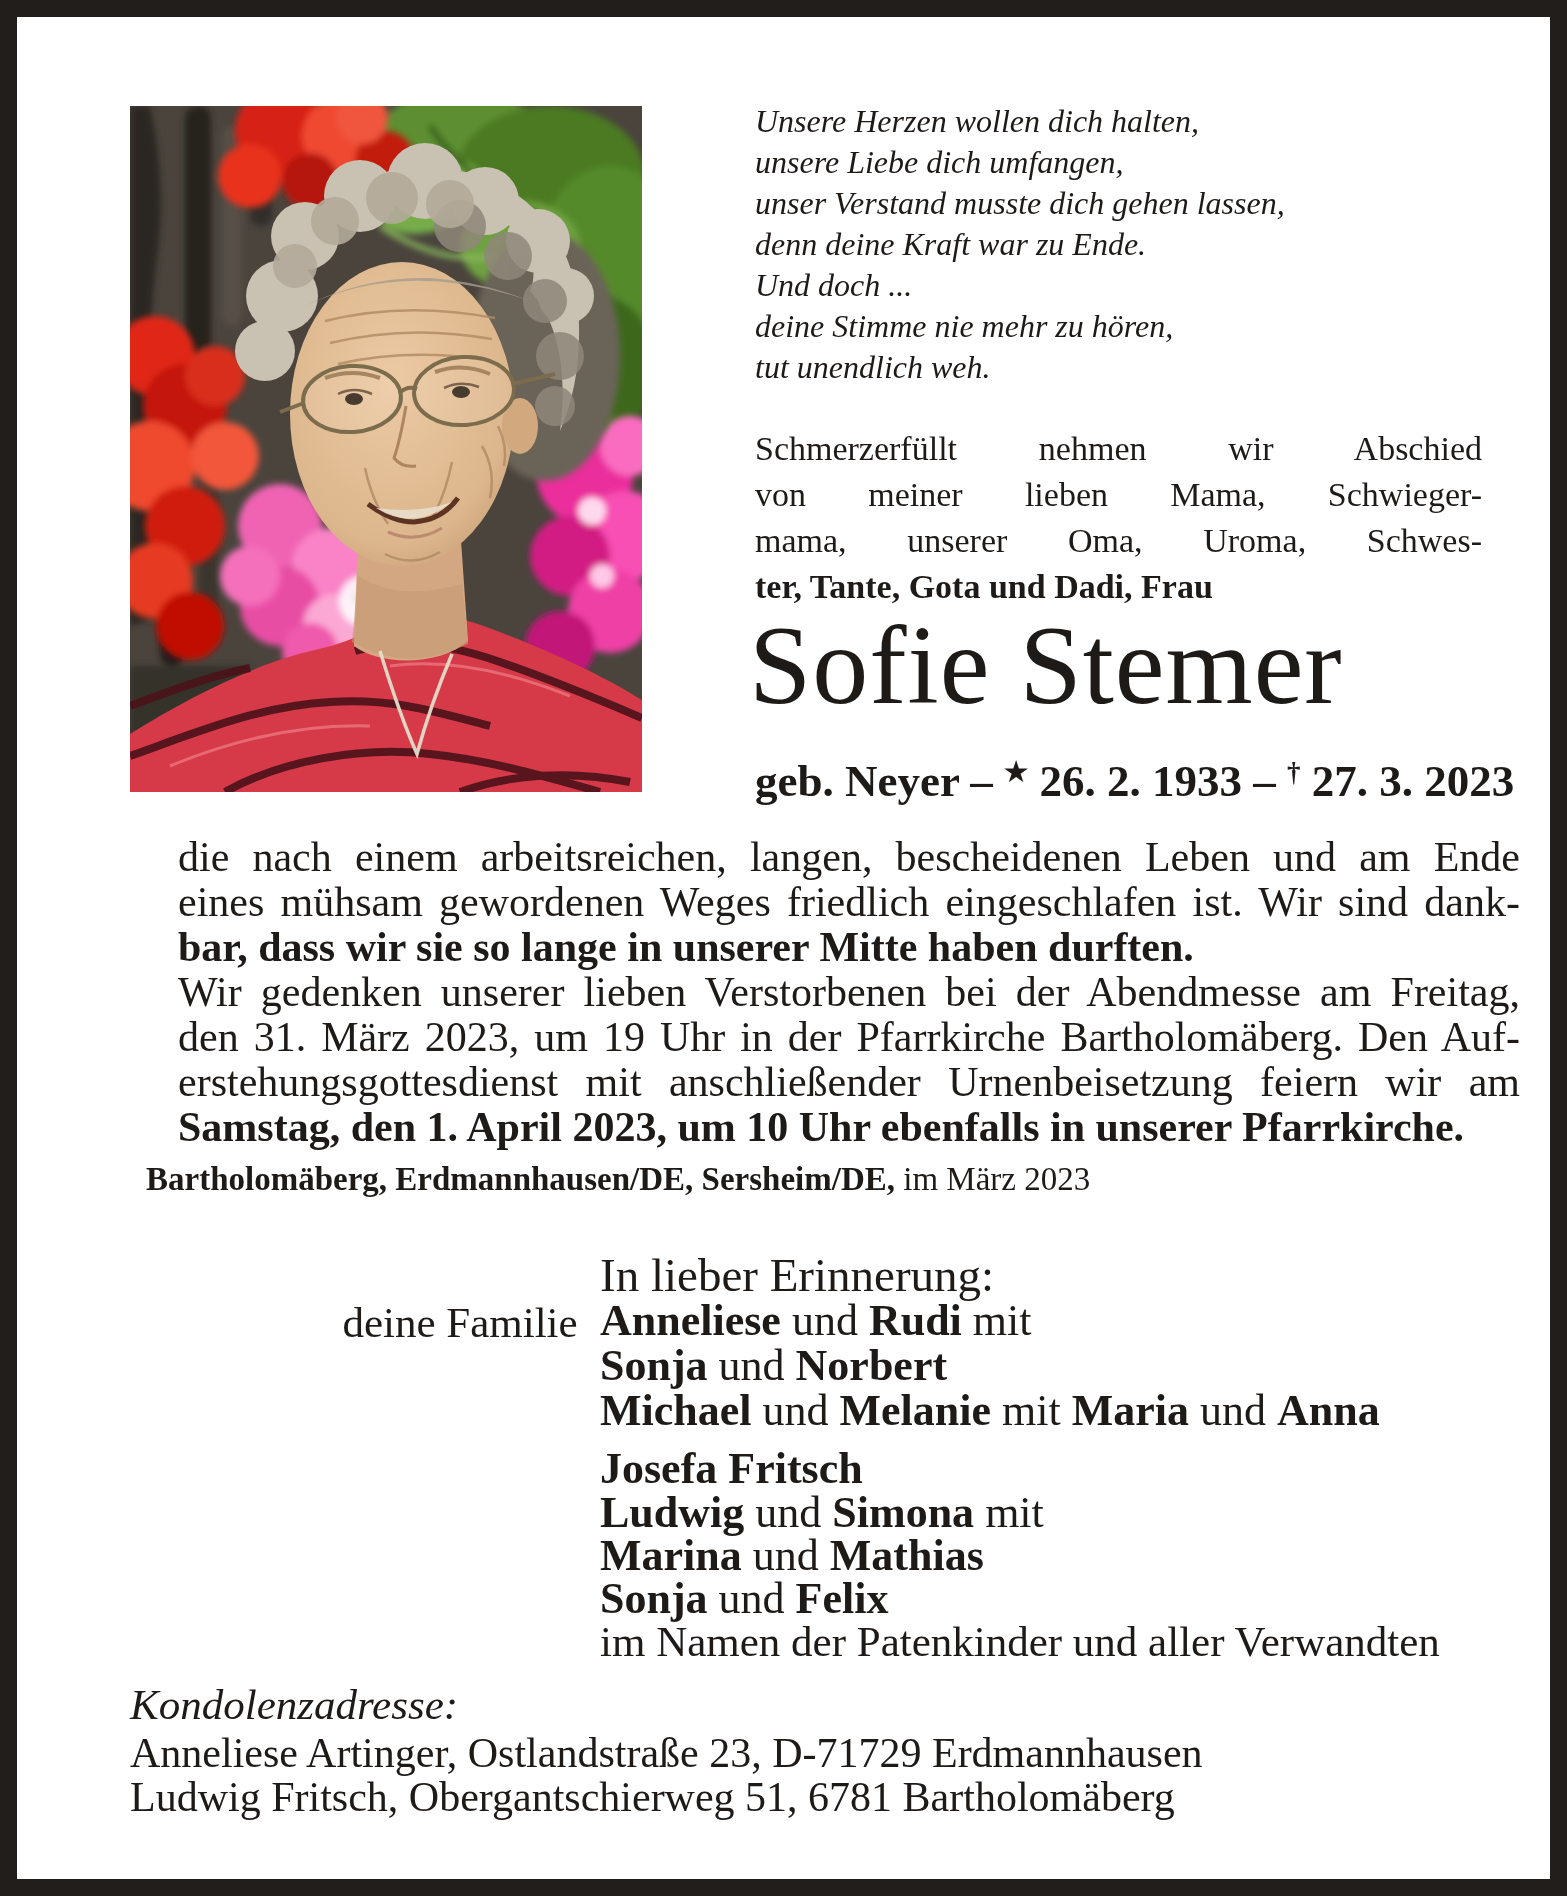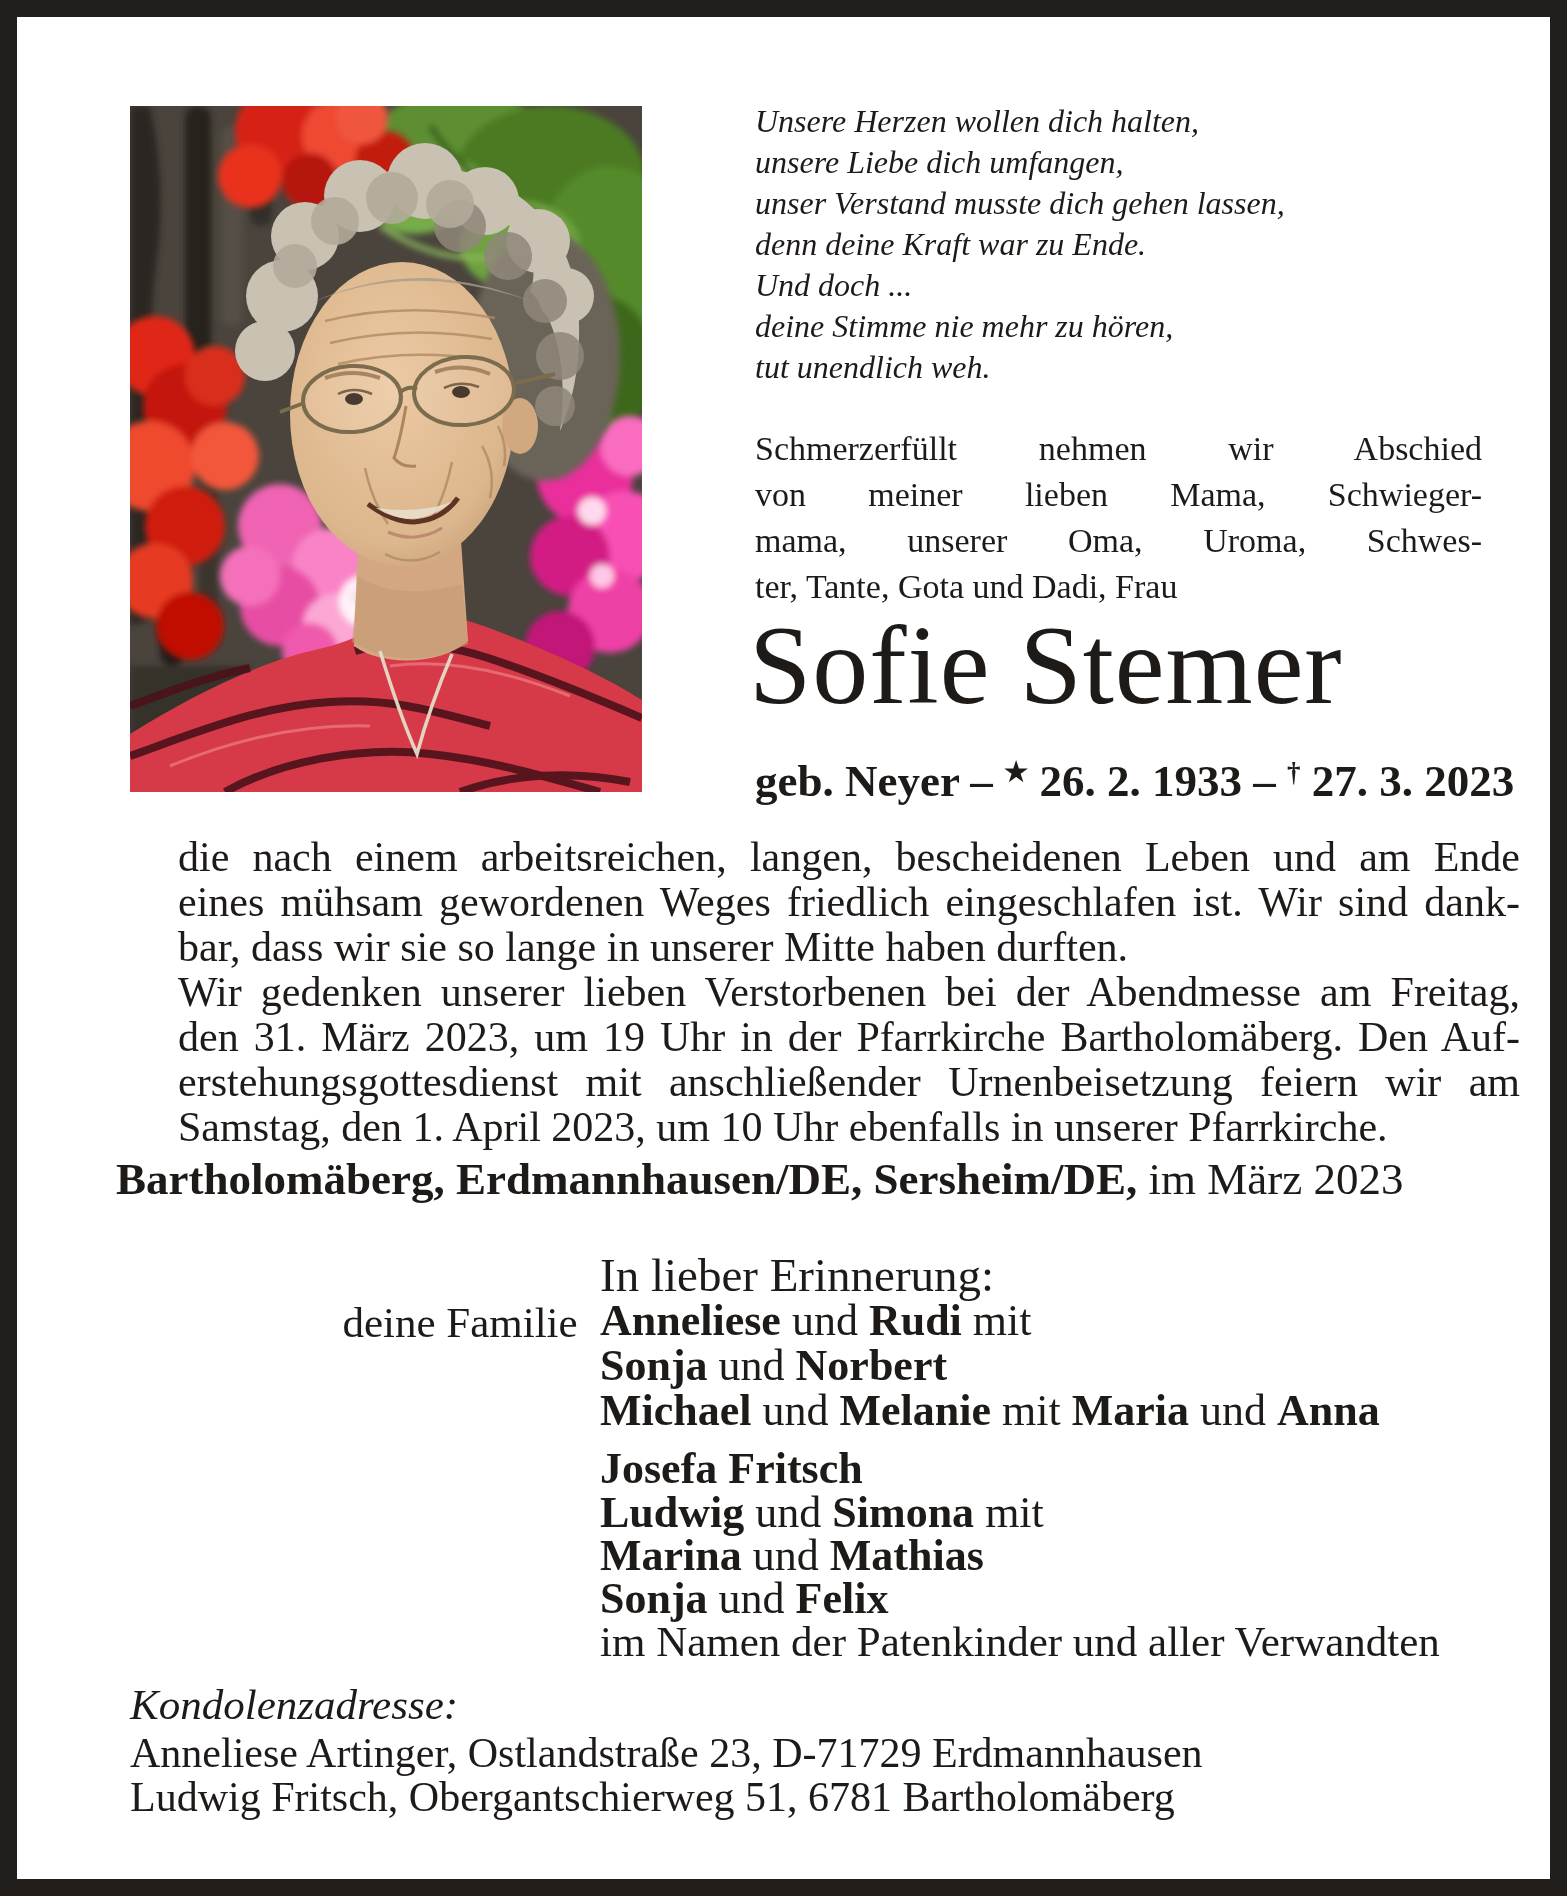--- a/index.html
+++ b/index.html
@@ -13,32 +13,32 @@
     color:#1d1a18;
     overflow:hidden;
   }
   .abs{position:absolute;}
   .photo{left:113px;top:89px;width:512px;height:686px;}
   .photo svg{display:block;width:100%;height:100%;}
 
   .poem{left:738px;top:84px;width:712px;font-style:italic;font-size:32px;line-height:41px;}
   .intro{left:738px;top:409px;width:727px;font-size:34px;line-height:46px;}
   .jl{text-align:justify;text-align-last:justify;}
-  .ll{text-align:left;}
+  .ll{text-align:left;font-weight:bold;}
 
   .name{left:732px;top:592px;width:740px;margin:0;font-weight:400;font-size:112px;line-height:112px;letter-spacing:1px;white-space:nowrap;}
   .dates{left:738px;top:731px;width:732px;font-weight:bold;font-size:45px;line-height:48px;white-space:nowrap;}
   .sup{font-size:60%;vertical-align:0.55em;}
   .b{font-weight:bold;}
 
   .body{left:113px;width:1342px;font-size:42px;line-height:45px;margin-left:48px;}
   .bodyA{top:818px;}
   .bodyB{top:953px;}
 
-  .cities{left:99px;top:1138px;width:1345px;font-size:45px;line-height:48px;white-space:nowrap;}
+  .cities{left:129px;top:1138px;width:1345px;font-size:33px;line-height:48px;white-space:nowrap;}
 
   .memhead{left:583px;top:1231px;font-size:47px;}
   .famlabel{left:318px;top:1281px;width:250px;text-align:center;font-size:43px;}
   .fam{left:583px;width:880px;font-size:44px;line-height:45px;white-space:nowrap;}
   .r0{top:1281px;}.r1{top:1326px;}.r2{top:1371px;}
   .r3{top:1429px;}
   .r4{top:1473px;}.r5{top:1516px;}.r6{top:1559px;}
   .r7{top:1602px;font-size:43px;}
   .kondhead{left:113px;top:1663px;font-size:43px;font-style:italic;}
   .kond{left:113px;width:1200px;font-size:42px;line-height:45px;}

